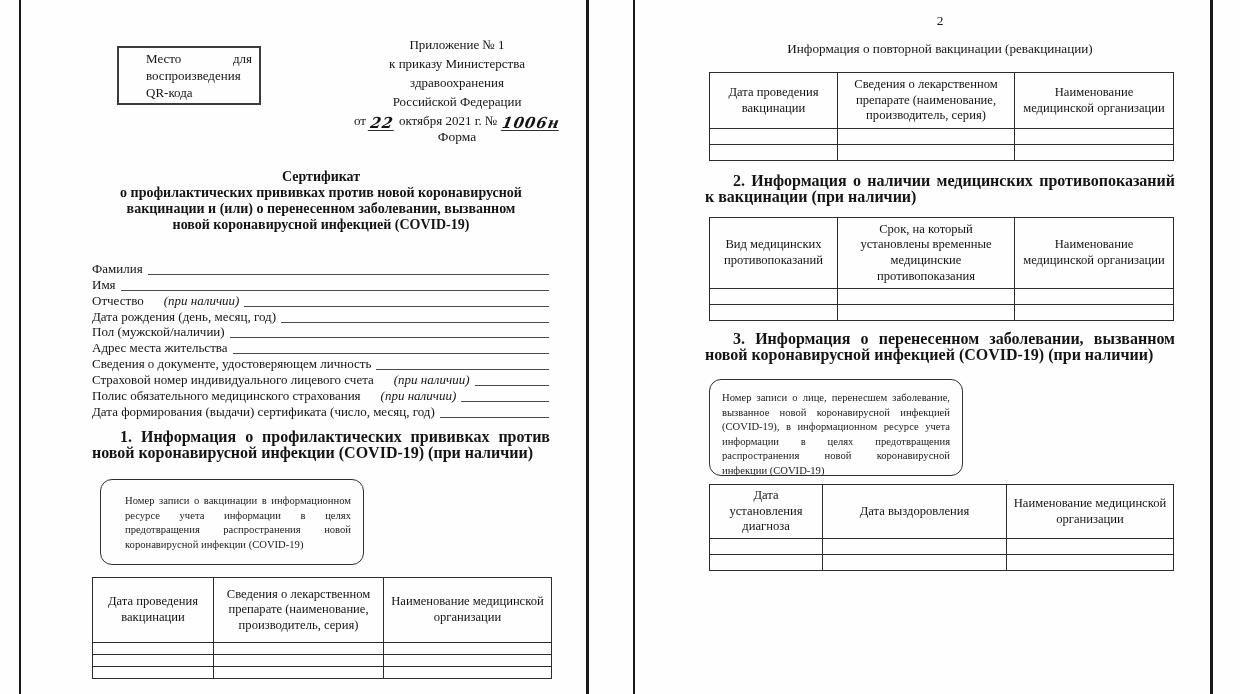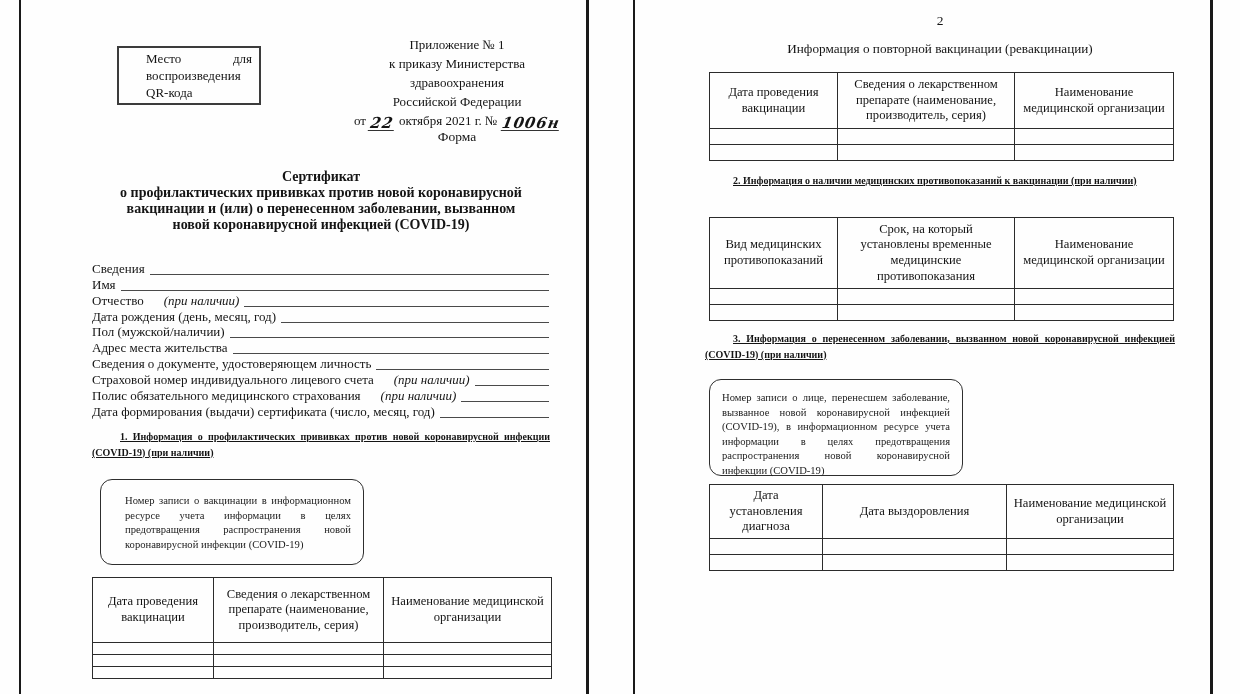--- a/index.html
+++ b/index.html
@@ -41,21 +41,21 @@
   .forma{left:330px;top:129px;width:254px;text-align:center;font-size:13.5px;}
 
   .cert-title{left:92px;top:169px;width:458px;text-align:center;font-weight:700;font-size:14px;line-height:16px;}
 
   .fields{left:92px;top:261px;width:457px;font-size:13px;}
   .frow{display:flex;align-items:flex-end;height:15.9px;white-space:nowrap;}
   .fnote{font-style:italic;margin-left:20px;}
   .fnote:empty{margin-left:0;}
   .ffill{flex:1;border-bottom:1px solid #4a4a4a;margin-left:5px;margin-bottom:2px;min-width:20px;}
 
-  .sec-heading{font-weight:700;font-size:10px;line-height:15.8px;text-align:justify;text-indent:28px;text-decoration:underline;}
+  .sec-heading{font-weight:700;font-size:16px;line-height:15.8px;text-align:justify;text-indent:28px;}
   .sec-1{left:92px;top:429px;width:458px;}
   .sec-2{left:705px;top:173px;width:470px;}
   .sec-3{left:705px;top:331px;width:470px;}
 
   .note-box{
     border:1.5px solid #2e2e2e;border-radius:12px;
     font-size:10.6px;line-height:1.38;text-align:justify;color:#1c1c1c;
   }
   .note-1{left:100px;top:479px;width:226px;height:62px;padding:14px 12px 8px 24px;}
   .note-2{left:709px;top:379px;width:228px;height:76px;padding:11px 12px 8px 12px;}
@@ -121,21 +121,21 @@
 
     <div class="abs cert-title">
       <div>Сертификат</div>
       <div>о профилактических прививках против новой коронавирусной</div>
       <div>вакцинации и (или) о перенесенном заболевании, вызванном</div>
       <div>новой коронавирусной инфекцией (COVID-19)</div>
     </div>
 
     <div class="abs fields">
       <div class="frow">
-        <span>Сведения</span>
+        <span>Фамилия</span>
         <span class="fnote"></span>
         <span class="ffill"></span>
       </div>
       <div class="frow">
         <span>Имя</span>
         <span class="fnote"></span>
         <span class="ffill"></span>
       </div>
       <div class="frow">
         <span>Отчество</span>

